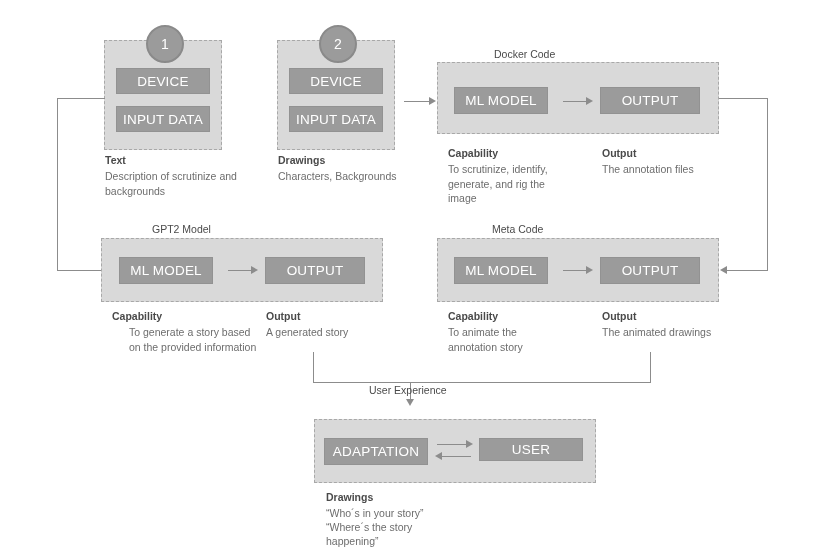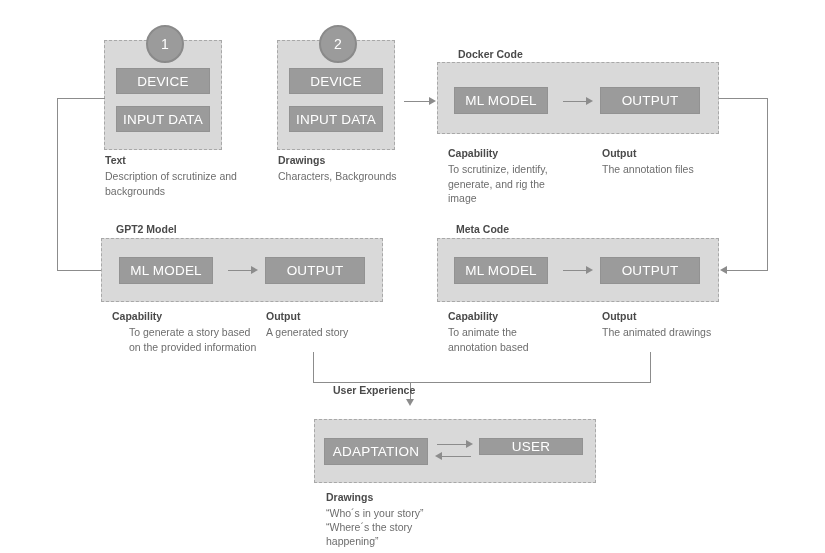--- a/index.html
+++ b/index.html
@@ -55,23 +55,24 @@
     align-items: center;
     justify-content: center;
     font-size: 14px;
     z-index: 6;
   }
 
   
   .panel-title {
     position: absolute;
     font-size: 10.5px;
-    font-weight: bold;
+    font-weight: normal;
     color: #4a4a4a;
     white-space: nowrap;
+    margin-left: 36px;
   }
   .cap-head {
     position: absolute;
     font-size: 10.5px;
     font-weight: bold;
     color: #4a4a4a;
     white-space: nowrap;
   }
   .cap-body {
     position: absolute;
@@ -179,40 +180,40 @@
 
   <div class="panel-title" style="left:456px; top:223px;">Meta Code</div>
   <div class="panel" style="left:437px; top:238px; width:282px; height:64px;">
   </div>
   <div class="block" style="left:454px; top:257px; width:94px; height:27px;">ML MODEL</div>
   <div class="hline" style="left:563px; top:270px; width:24px;"></div>
   <div class="arrow-r" style="left:586px; top:265.5px;"></div>
   <div class="block" style="left:600px; top:257px; width:100px; height:27px;">OUTPUT</div>
 
   <div class="cap-head" style="left:448px; top:310px;">Capability</div>
-  <div class="cap-body" style="left:448px; top:325px; width:120px;">To animate the annotation based</div>
+  <div class="cap-body" style="left:448px; top:325px; width:120px;">To animate the annotation story</div>
   <div class="cap-head" style="left:602px; top:310px;">Output</div>
   <div class="cap-body" style="left:602px; top:325px; width:145px;">The animated drawings</div>
 
   <div class="vline" style="left:313px; top:352px; height:30px;"></div>
   <div class="vline" style="left:650px; top:352px; height:30px;"></div>
   <div class="hline" style="left:313px; top:382px; width:338px;"></div>
   <div class="vline" style="left:410px; top:382px; height:18px;"></div>
   <div class="arrow-d" style="left:405.5px; top:399px;"></div>
 
   <div class="panel-title" style="left:333px; top:384px;">User Experience</div>
   <div class="panel" style="left:314px; top:419px; width:282px; height:64px;">
   </div>
   <div class="block" style="left:324px; top:438px; width:104px; height:27px;">ADAPTATION</div>
 
   <div class="hline" style="left:437px; top:444px; width:30px;"></div>
   <div class="arrow-r" style="left:466px; top:439.5px;"></div>
   <div class="hline" style="left:441px; top:456px; width:30px;"></div>
   <div class="arrow-l" style="left:435px; top:451.5px;"></div>
 
-  <div class="block" style="left:479px; top:438px; width:104px; height:17px;">USER</div>
+  <div class="block" style="left:479px; top:438px; width:104px; height:23px;">USER</div>
 
   <div class="cap-head" style="left:326px; top:491px;">Drawings</div>
   <div class="cap-body" style="left:326px; top:506px; width:160px;">“Who´s in your story”</div>
   <div class="cap-body" style="left:326px; top:520px; width:160px;">“Where´s the story</div>
   <div class="cap-body" style="left:326px; top:534px; width:160px;">happening”</div>
 
 </div>
 
 </body></html>

